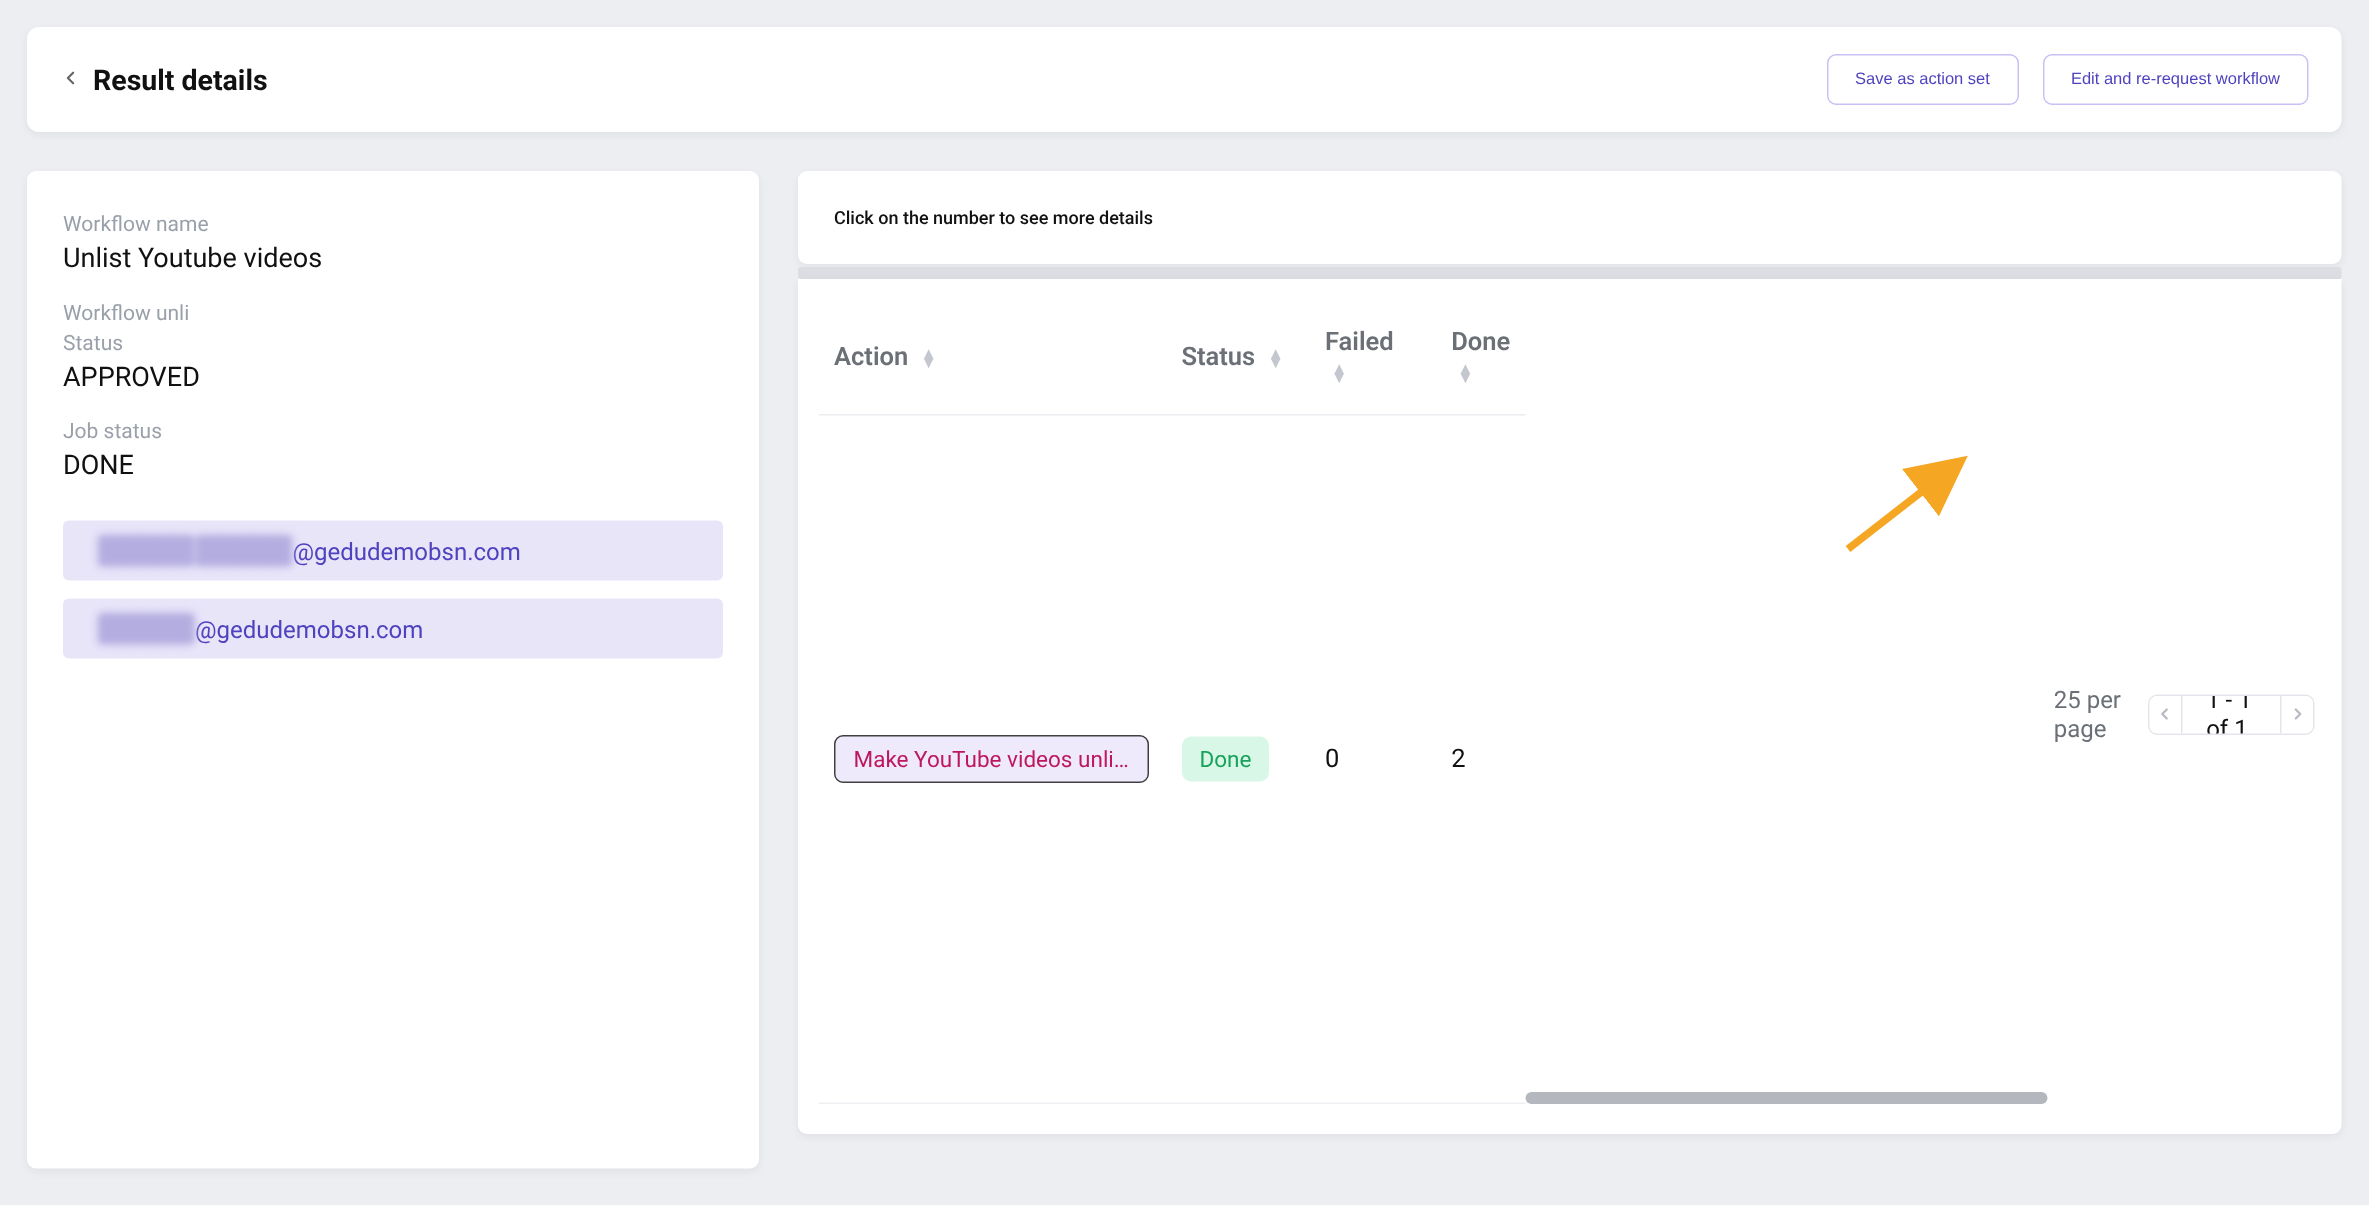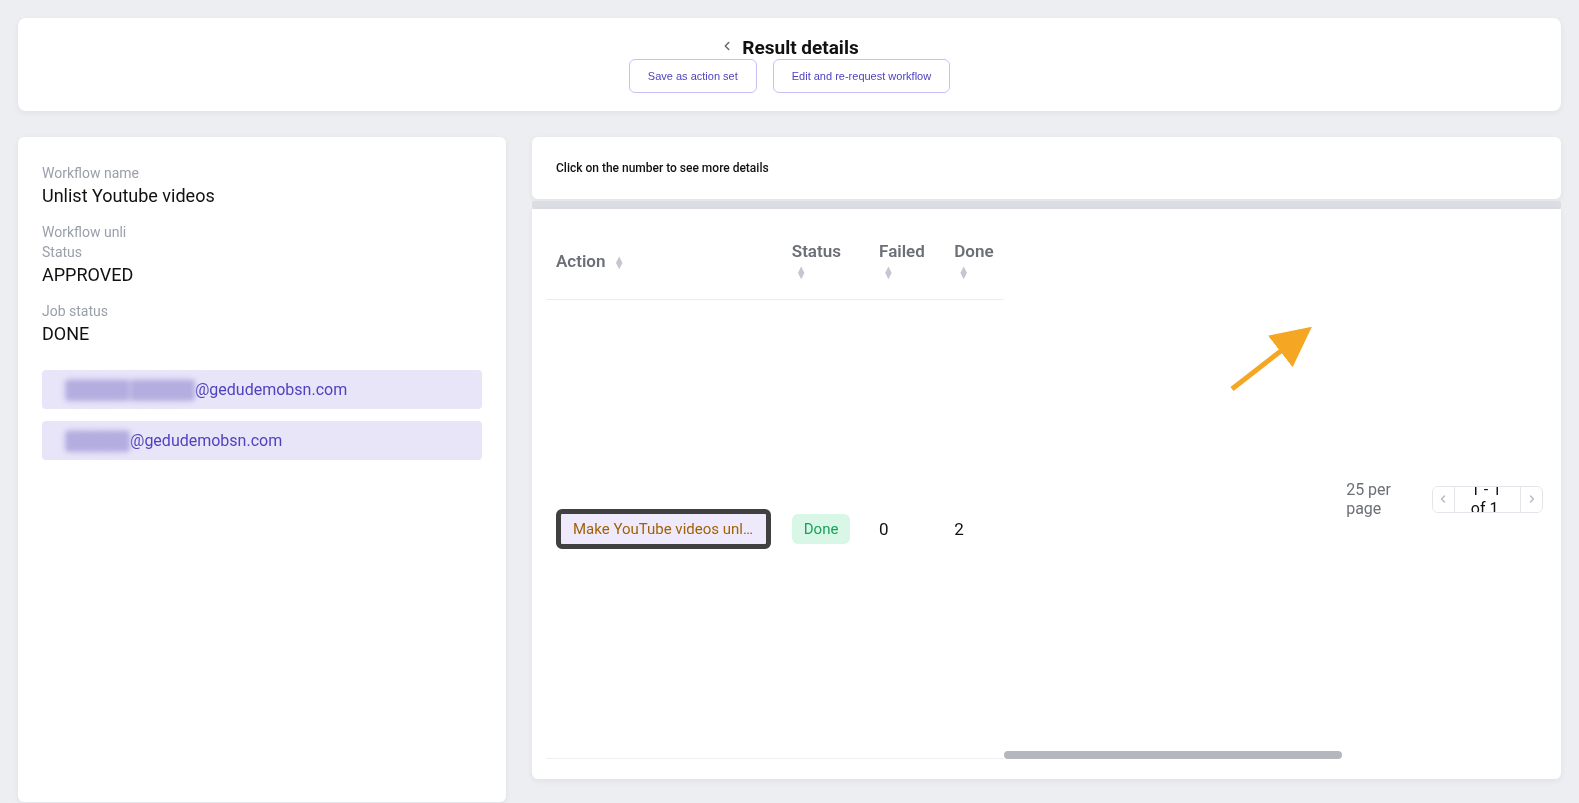--- a/index.html
+++ b/index.html
@@ -13,21 +13,20 @@
   padding: 18px;
 }
 .header-card {
   background: #fff;
   border-radius: 8px;
   box-shadow: 0 2px 6px rgba(30,30,60,0.06);
   padding: 18px 22px;
   display: flex;
   align-items: center;
   justify-content: space-between;
-  flex-direction: column;
 }
 .header-left { display: flex; align-items: center; gap: 8px; }
 .back-chevron { color: #666; cursor: pointer; }
 .header-title { font-weight: 700; font-size: 19px; }
 .header-actions { display: flex; gap: 16px; }
 .btn-outline {
   border: 1px solid #c9c1f5;
   background: #fff;
   color: #4f42bf;
   padding: 10px 18px;
@@ -89,43 +88,43 @@
 }
 .sort-icon { color: #c4c7cf; font-size: 11px; margin-left: 4px; display:inline-flex; flex-direction:column; line-height:6px; vertical-align: middle;}
 table.data tbody td {
   padding: 14px 10px;
   border-bottom: 1px solid #efeff4;
   font-size: 17px;
 }
 .chip-action {
   display: inline-block;
   background: #eeeafc;
-  color: #a16207;
-  border: 5px solid #404040;
+  color: #be185d;
+  border: 1px solid #404040;
   border-radius: 6px;
   padding: 6px 12px;
   font-size: 15px;
   max-width: 215px;
   overflow: hidden; text-overflow: ellipsis; white-space: nowrap;
   vertical-align: middle;
 }
 .chip-status {
   display: inline-block;
   background: #d9f7e6;
   color: #18a25b;
   border-radius: 6px;
   padding: 6px 12px;
   font-size: 15px;
 }
 .col-action { width: 250px; }
 .col-status { width: 250px; }
 .col-failed  { width: 250px; }
 .scroll-hint { height: 8px; width: 74%; background: #b5b7be; border-radius: 4px; margin-top: auto; }
 .pager-row {
-  display: flex; justify-content: flex-end; align-items: center; gap: 33px;
+  display: flex; justify-content: flex-end; align-items: center; gap: 10px;
   padding: 20px 4px 0;
 }
 .per-page { color: #6b6f76; font-size: 16px; }
 .pager-box { display:flex; border: 1px solid #e4e5eb; border-radius: 6px; overflow:hidden; height:27px; align-items:stretch;}
 .pager-btn { width: 40px; display:flex; align-items:center; justify-content:center; color:#b7bac3; background:#fff; cursor:pointer; border-right:1px solid #e4e5eb;}
 .pager-btn:last-child{border-left:1px solid #e4e5eb; border-right:none;}
 .pager-text { padding: 0 16px; display:flex; align-items:center; font-size:16px;}
 .arrow-annotation {
   position: absolute;
   pointer-events: none;

